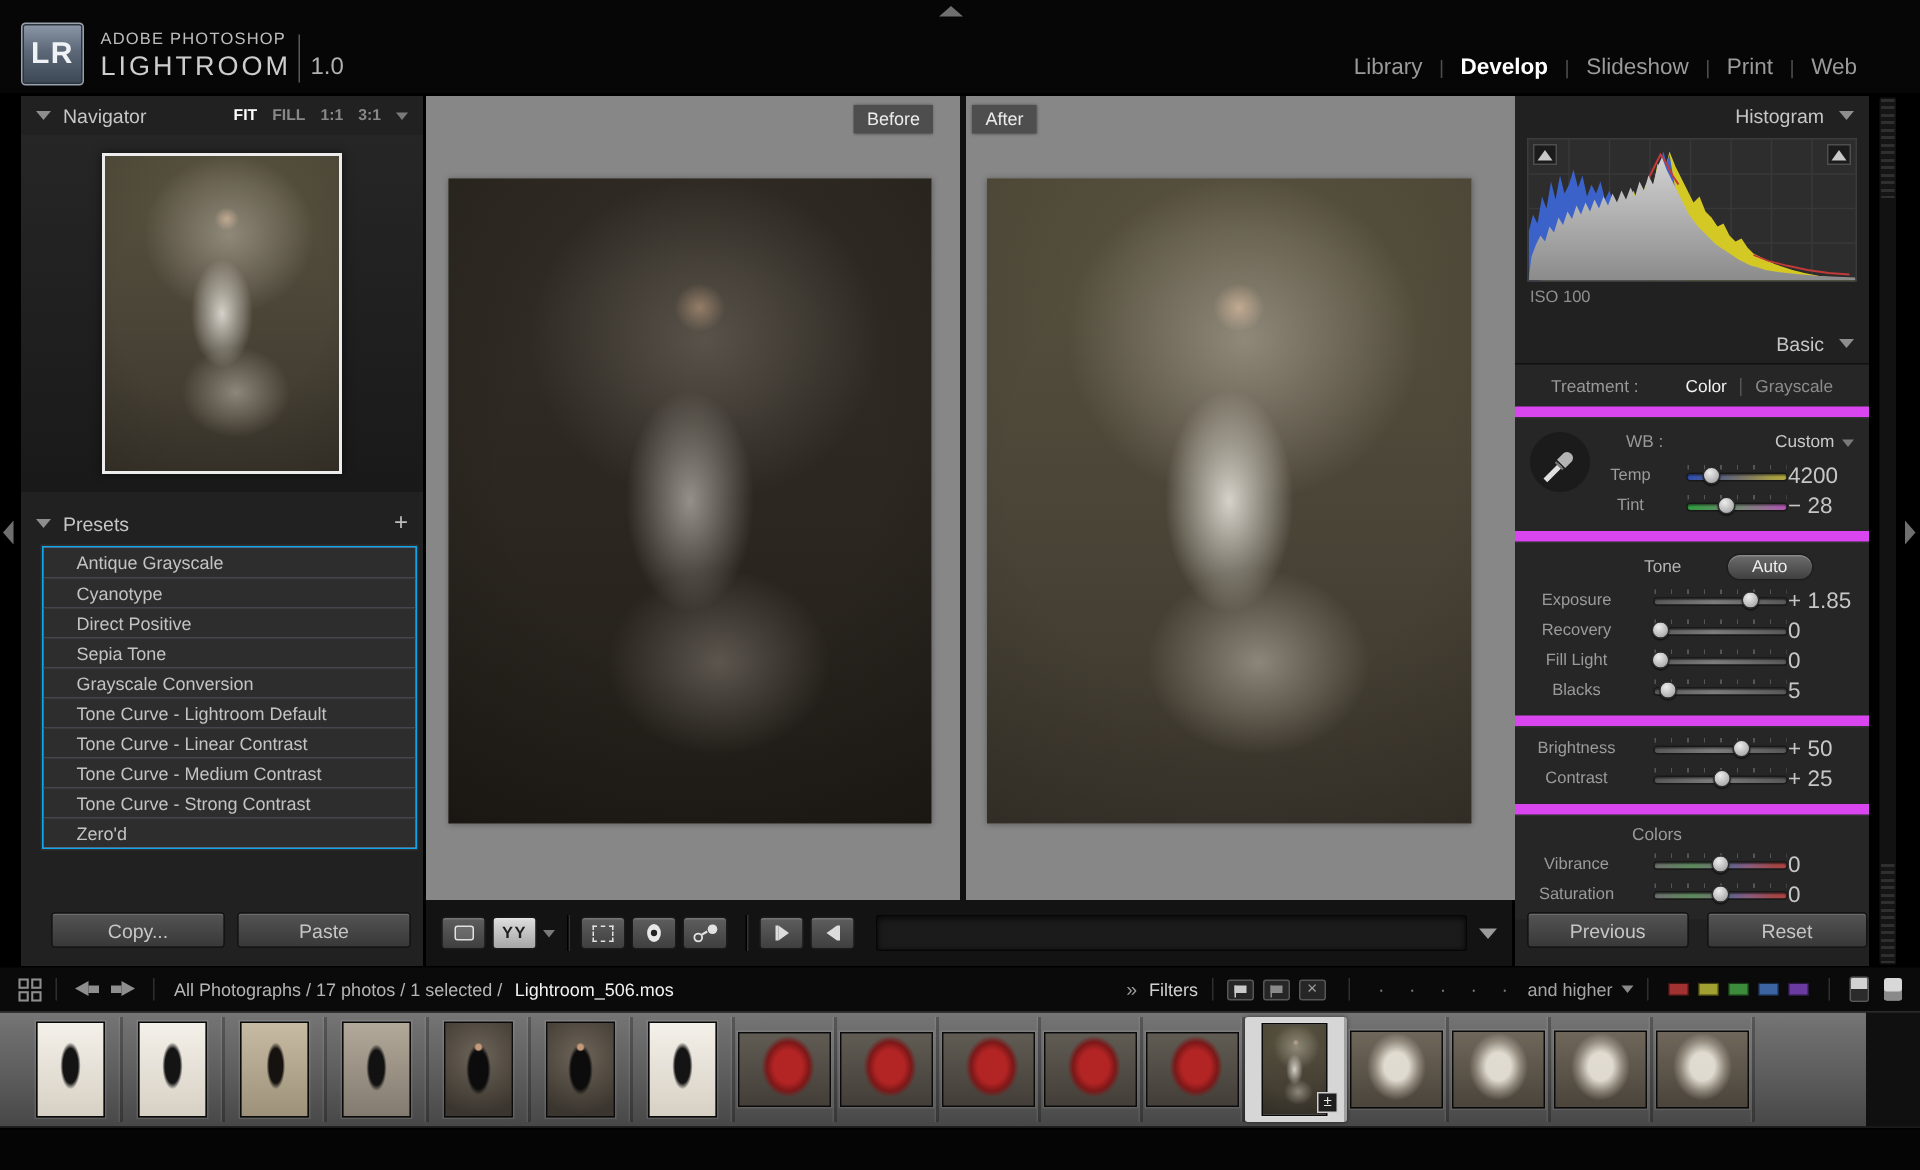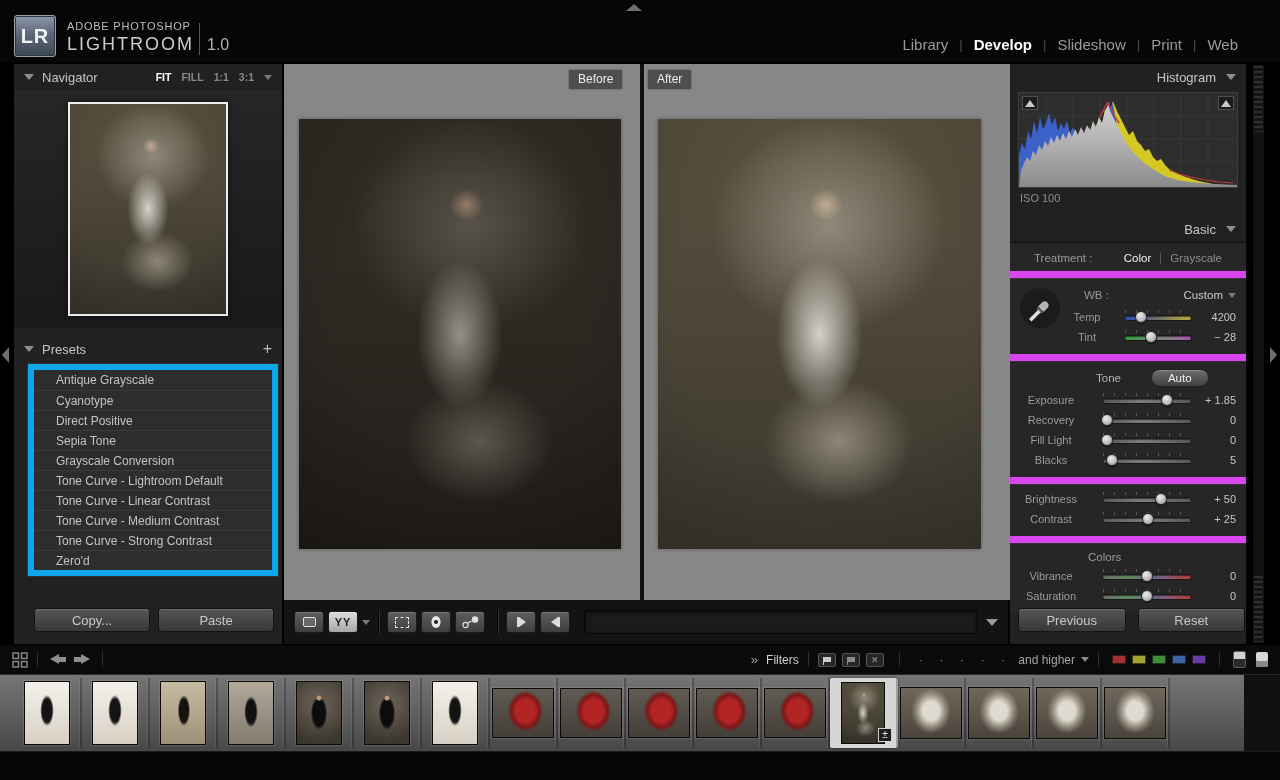--- a/index.html
+++ b/index.html
@@ -45,21 +45,21 @@
      linear-gradient(180deg,#58523f 0%,#4a4437 55%,#3a352c 100%)}
   .photo-before-paint{background:
      radial-gradient(ellipse 52% 36% at 53% 25%, rgba(205,197,183,.26) 0%, rgba(205,197,183,.08) 48%, transparent 70%),
      radial-gradient(ellipse 17% 22% at 50% 50%, rgba(235,231,222,.55) 0%, rgba(235,231,222,.16) 55%, transparent 78%),
      radial-gradient(ellipse 32% 20% at 56% 75%, rgba(212,204,190,.3) 0%, transparent 72%),
      radial-gradient(ellipse 7% 5% at 52% 20%, rgba(190,148,114,.6) 0%, transparent 75%),
      radial-gradient(ellipse 130% 105% at 50% 45%, rgba(0,0,0,0) 30%, rgba(8,7,5,.6) 98%),
      linear-gradient(180deg,#332e26 0%,#2b2620 55%,#221e19 100%)}
   #presets-hd{margin-top:8px}
   #presets-plus{margin-left:auto;color:#bdbdbd;font-size:16px;line-height:14px}
-  #preset-list{margin:2px 4px 0 14px;border:6px solid #0ea5e9;box-shadow:0 0 0 1px #303030;background:#c4b5fd}
+  #preset-list{margin:2px 4px 0 14px;border:1px solid #0ea5e9;box-shadow:0 0 0 1px #303030;background:#c4b5fd}
   .preset-row{height:20px;line-height:20px;padding-left:22px;font-size:12px;color:#c3c3c3;background:#2d2d2d;border-top:1px solid #3a3a3a}
   .preset-row:first-child{border-top:none}
   #left-buttons{position:absolute;left:20px;right:8px;bottom:12px;display:flex;gap:8px}
   .lr-btn{flex:1;height:24px;display:flex;align-items:center;justify-content:center;font-size:13px;color:#c6c6c6;background:linear-gradient(180deg,#545454,#383838);border:1px solid #141414;border-radius:3px;box-shadow:inset 0 1px 0 rgba(255,255,255,.14)}
 
   
   #center{position:absolute;left:284px;top:64px;width:724px;height:580px;background:#131313}
   #viewer{position:absolute;left:0;top:0;width:786px;height:536px;background:#878787}
   #pane-div{position:absolute;left:356px;top:0;width:4px;height:536px;background:#101010}
   .va-badge{position:absolute;top:6px;height:19px;padding:0 9px;background:#4e4e4e;color:#ececec;font-size:12px;line-height:19px;box-shadow:0 0 2px rgba(0,0,0,.4)}
@@ -111,21 +111,21 @@
   .sl-label{width:62px;text-align:center;color:#9b9b9b;margin-right:20px;white-space:nowrap}
   #wb-group .sl-label{width:34px}
   .sl-zone{flex:1;position:relative;height:14px}
   .sl-ticks{position:absolute;left:1px;right:1px;top:0;height:3px;background:repeating-linear-gradient(90deg,#565656 0 1px,transparent 1px 11px)}
   .sl-track{position:absolute;left:0;right:0;top:5px;height:6px;border-radius:3px;border:1px solid #191919;box-shadow:inset 0 1px 1px rgba(0,0,0,.5)}
   .track-plain{background:linear-gradient(90deg,#585858,#7d7d7d 45%,#585858)}
   .track-temp{background:linear-gradient(90deg,#2e4fb4 0%,#55607f 30%,#7d7868 58%,#a39a4b 82%,#b3a83e 100%)}
   .track-tint{background:linear-gradient(90deg,#2f9e3f 0%,#6f8a6f 45%,#8a7a8a 70%,#b455b4 100%)}
   .track-rainbow{background:linear-gradient(90deg,#6e6e6e 0%,#5d8a5d 28%,#6a7d6a 42%,#64648c 58%,#8a5d7d 72%,#a04848 90%,#ad4040 100%)}
   .sl-thumb{position:absolute;top:1px;width:12px;height:12px;margin-left:-6px;border-radius:50%;background:radial-gradient(circle at 38% 30%,#ededed,#969696);border:1px solid #2c2c2c;box-shadow:0 1px 1px rgba(0,0,0,.6)}
-  .sl-value{width:44px;text-align:right;color:#c6c6c6;font-size:11px;white-space:nowrap}
+  .sl-value{width:44px;text-align:left;color:#c6c6c6;font-size:15px;white-space:nowrap}
   #tone-row{height:24px;display:flex;align-items:center;font-size:11.5px}
   #tone-label{color:#b3b3b3;margin-left:86px}
   #auto-btn{margin-left:30px;padding:2px 16px;border-radius:10px;font-size:11.5px;color:#ededed;background:linear-gradient(180deg,#6d6d6d,#404040);border:1px solid #1e1e1e;box-shadow:inset 0 1px 0 rgba(255,255,255,.2)}
   #colors-row{height:18px;display:flex;align-items:center;font-size:11.5px}
   #colors-label{color:#9b9b9b;margin-left:78px}
   #right-buttons{position:absolute;left:8px;right:1px;bottom:12px;display:flex;gap:12px}
   
   #rscroll{position:absolute;left:1252px;top:64px;width:13px;height:580px;background:#121212;border:1px solid #000;border-radius:2px}
   #rscroll .cap{position:absolute;left:1px;right:1px;height:66px;background:repeating-linear-gradient(180deg,#2f2f2f 0 2px,#151515 2px 5px)}
   #rscroll .cap.top{top:1px}
@@ -484,20 +484,24 @@
   <span class="vsep2"></span>
   <span class="fs-arrow">
       <span class="head-l"></span>
       <span class="tail-l"></span>
     </span>
   <span class="fs-arrow">
       <span class="head-r"></span>
       <span class="tail-r"></span>
     </span>
   <span class="vsep2"></span>
+  <span id="breadcrumb">
+    <span>All Photographs / 17 photos / 1 selected /</span>
+    <span class="fname">Lightroom_506.mos</span>
+  </span>
   <span id="fs-right">
     <span id="chevrons">»</span>
     <span id="filters-label">Filters</span>
     <span class="vsep2"></span>
     <span class="flag-box">
         <span class="fl"></span>
         <span class="fp"></span>
       </span>
     <span class="flag-box dim">
         <span class="fl"></span>

